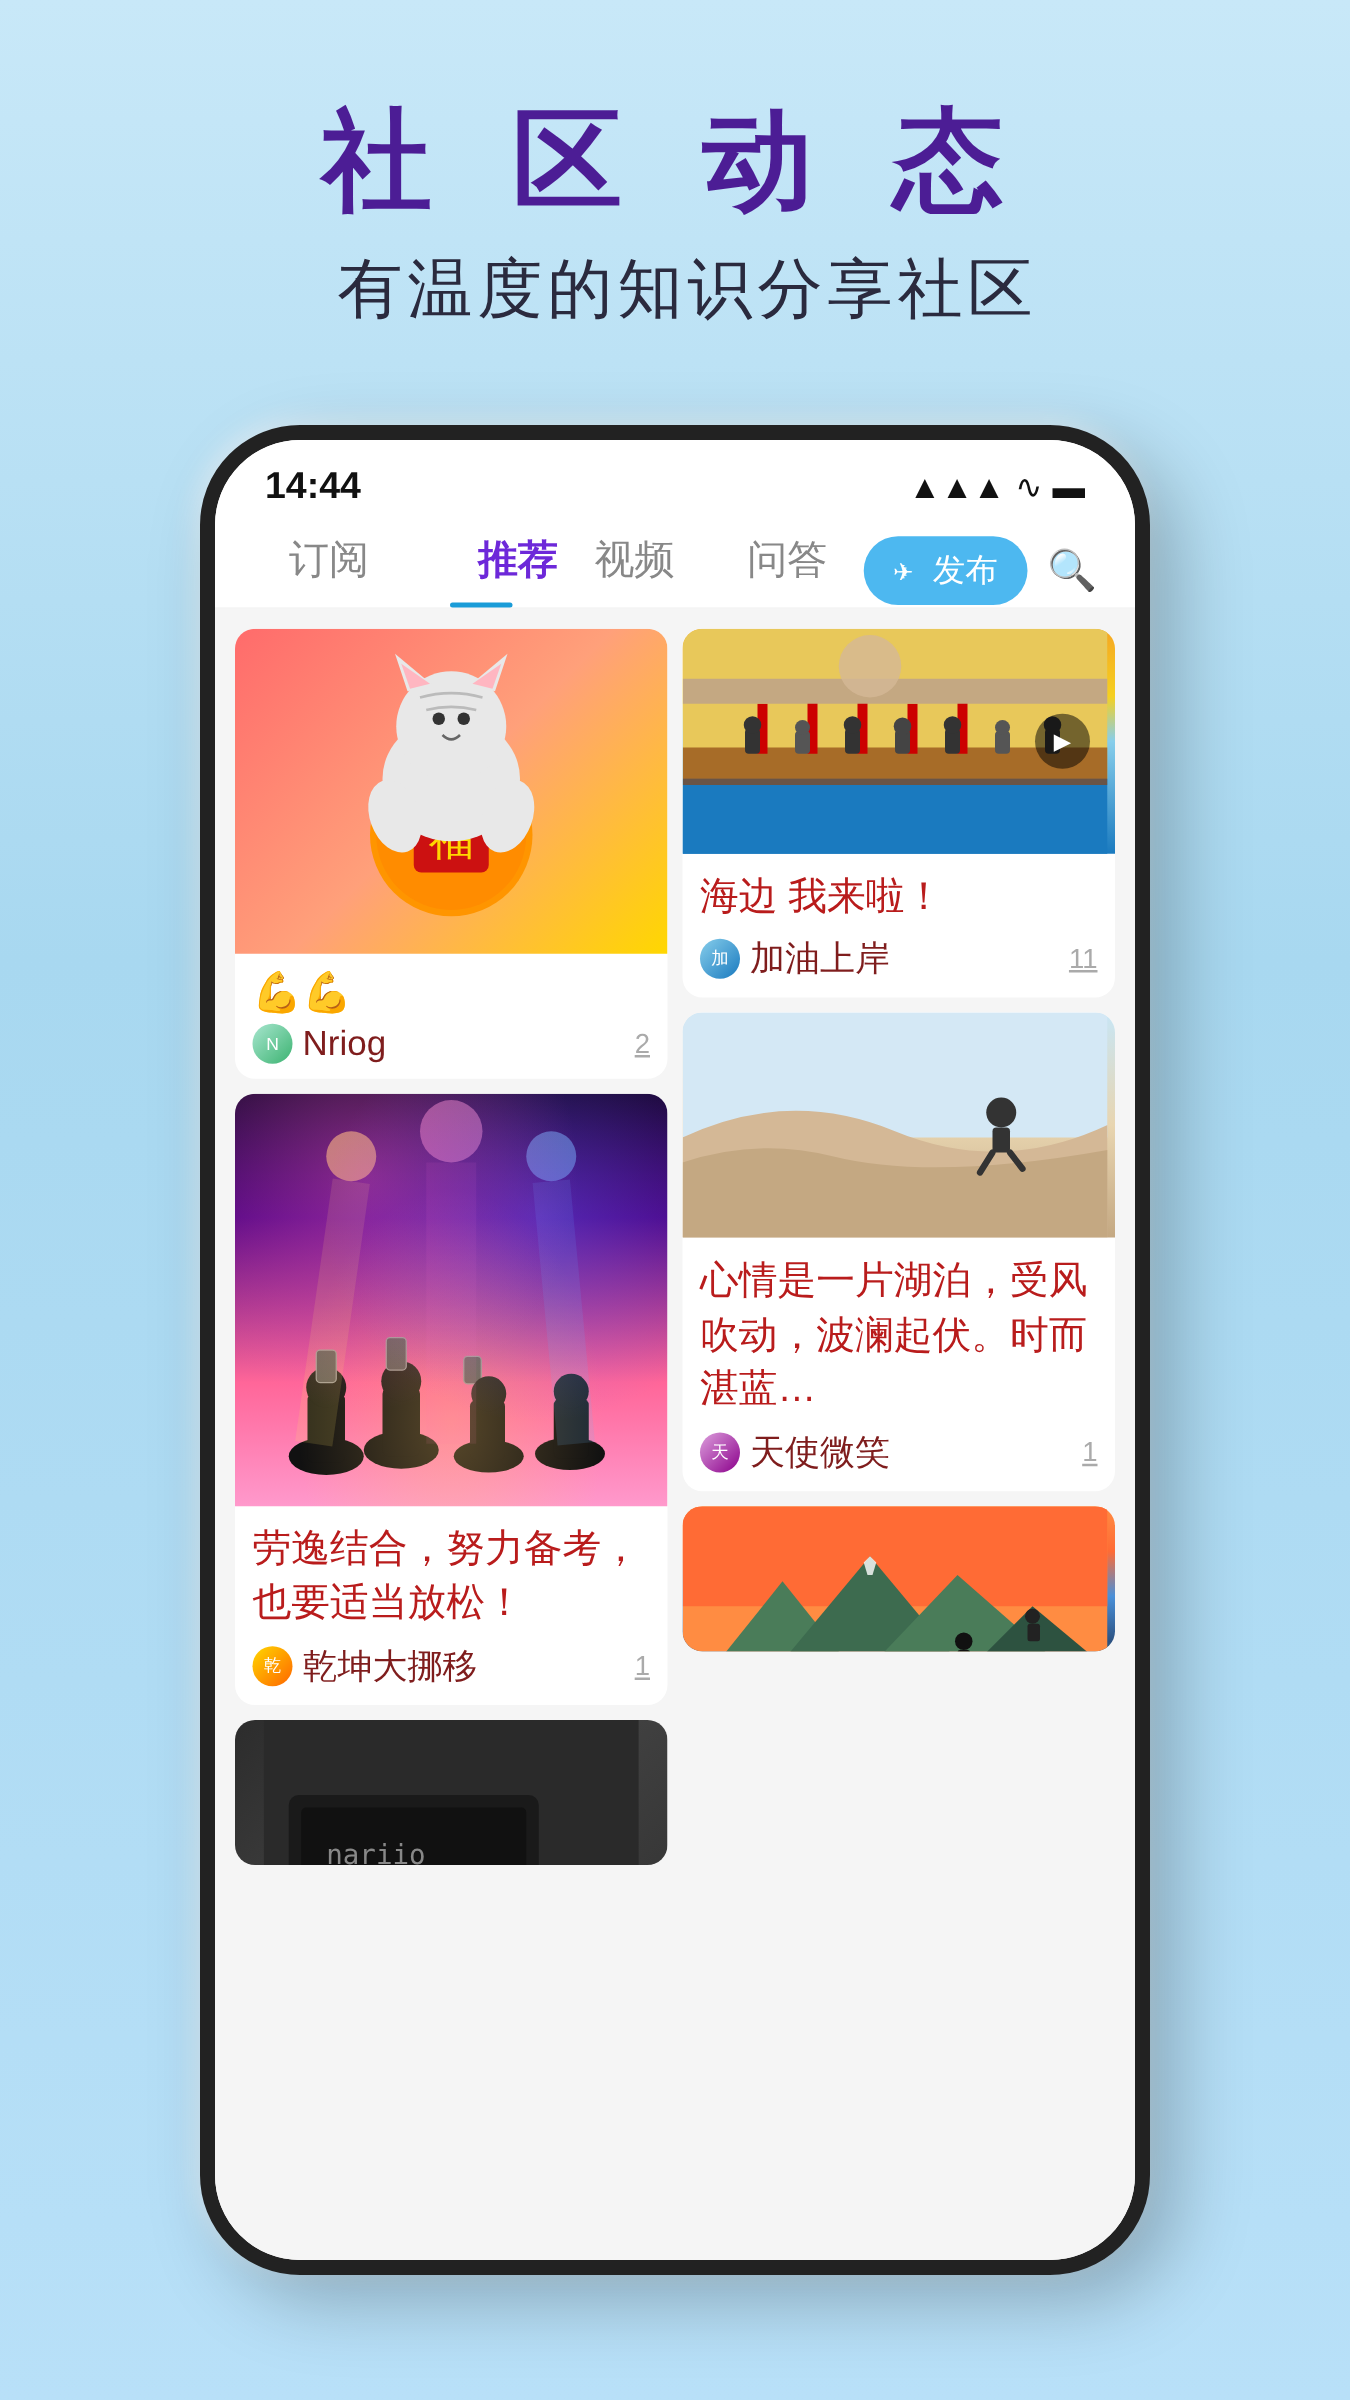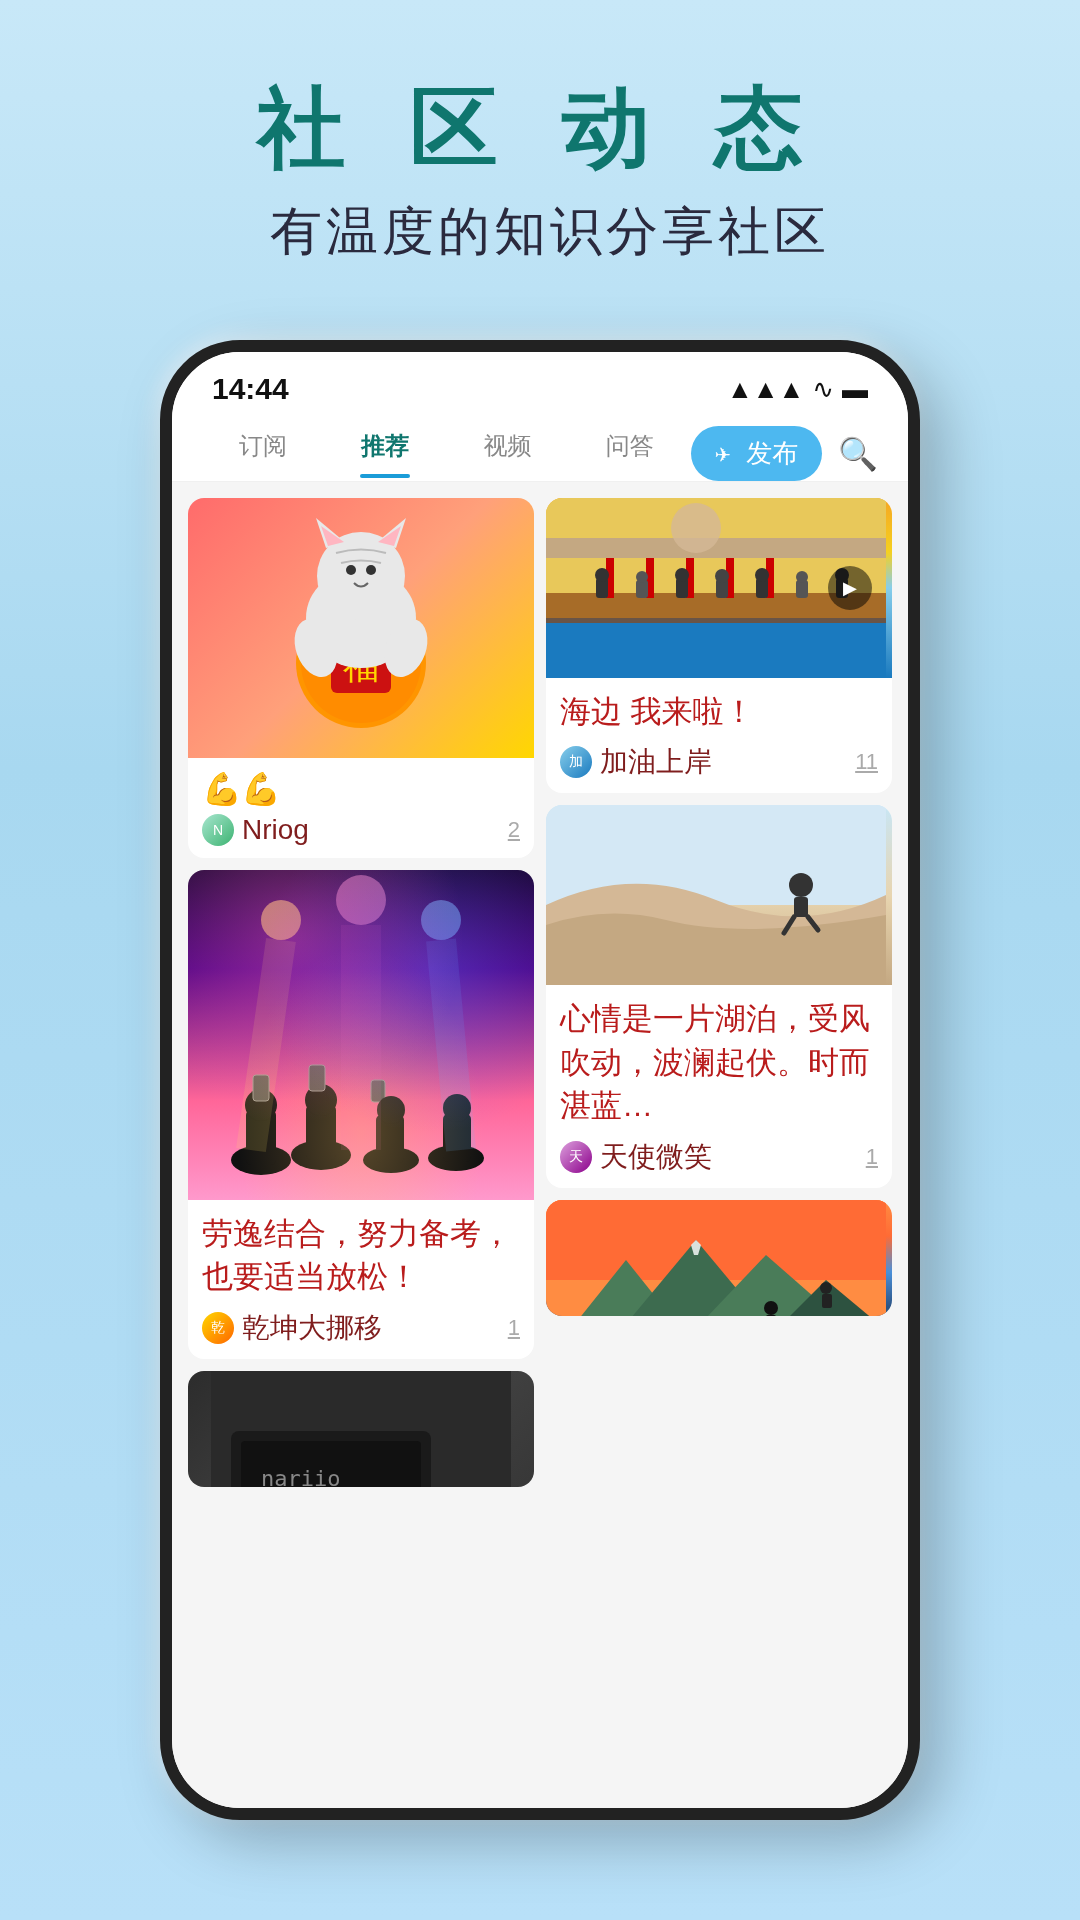--- a/index.html
+++ b/index.html
@@ -14,21 +14,21 @@
     }
 
     .page-title-area {
       text-align: center;
       padding-top: 80px;
       padding-bottom: 40px;
     }
     .page-title {
       font-size: 88px;
       font-weight: 800;
-      color: #0f766e;
+      color: #4c1d95;
       letter-spacing: 20px;
       line-height: 1.1;
     }
     .page-subtitle {
       font-size: 52px;
       font-weight: 500;
       color: #2a2a3e;
       margin-top: 20px;
       letter-spacing: 4px;
       padding-left: 20px;
@@ -78,29 +78,30 @@
       display: flex;
       align-items: center;
       padding: 10px 30px 0;
       background: #fff;
       border-bottom: 1px solid #f0f0f0;
       gap: 0;
     }
     .nav-tab {
       flex: 1;
       text-align: center;
-      font-size: 24px;
+      font-size: 32px;
       color: #888;
       padding-bottom: 16px;
       position: relative;
       cursor: pointer;
     }
     .nav-tab.active {
-      color: #0f766e;
+      color: #6d28d9;
       font-weight: 600;
+      text-align: right;
     }
     .nav-tab.active::after {
       content: '';
       position: absolute;
       bottom: 0;
       left: 50%;
       transform: translateX(-50%);
       width: 50px;
       height: 4px;
       background: #1a9cd8;

